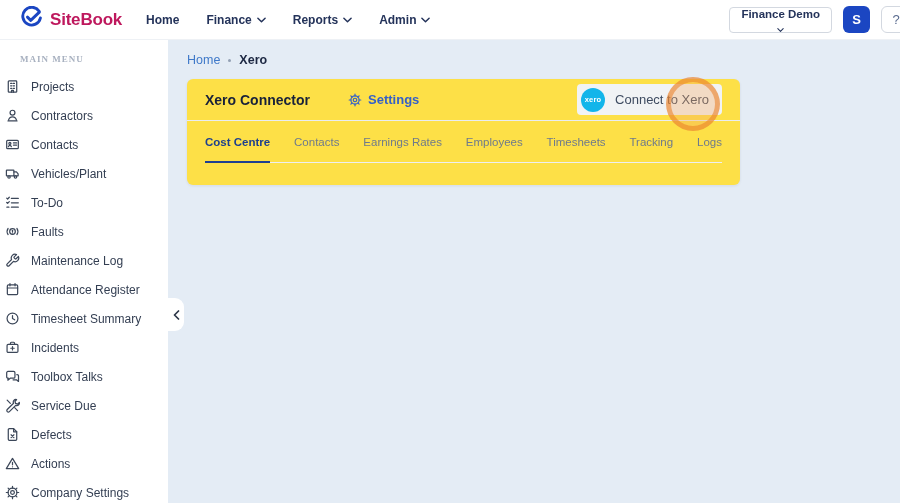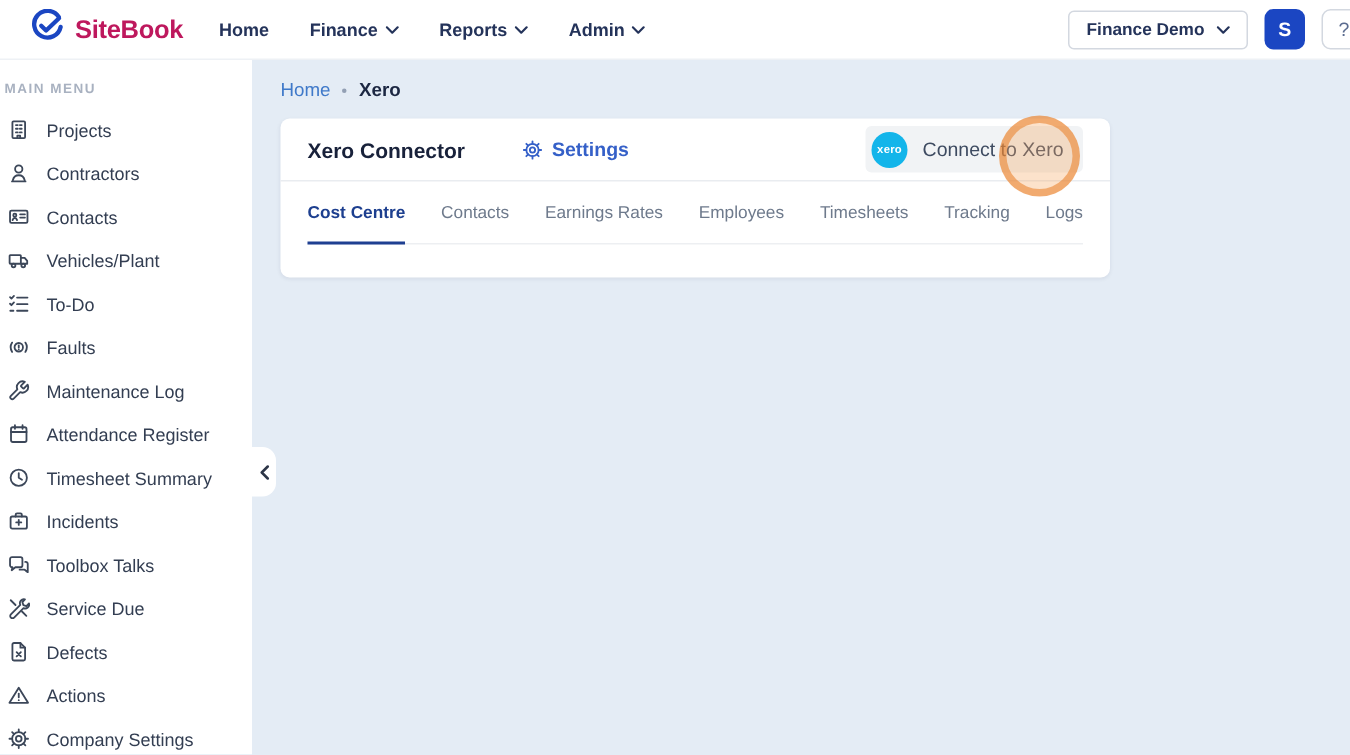--- a/index.html
+++ b/index.html
@@ -9,46 +9,46 @@
   
   .topbar { position:absolute; top:0; left:0; width:900px; height:40px; background:#fff;
             border-bottom:1px solid #eef1f5; display:flex; align-items:center; padding:0 0 0 20px; z-index:5; }
   .brand { display:flex; align-items:center; gap:7px; cursor:pointer; }
   .brand-name { font-size:17px; font-weight:bold; color:#be185d; letter-spacing:-0.2px; }
   .topnav { display:flex; margin-left:24px; gap:27px; }
   .nav-item { font-size:12px; font-weight:600; color:#24335a; display:flex; align-items:center; gap:5px; cursor:pointer; }
   .nav-item svg { margin-top:1px; }
   .topbar-right { margin-left:auto; display:flex; align-items:center; gap:11px; }
   .org-btn { border:1px solid #d3d8e0; border-radius:4px; height:26px; padding:0 11px; font-size:11.5px;
-             font-weight:600; color:#24335a; display:flex; gap:8px; align-items:center; background:#fff; cursor:pointer; }
+             font-weight:600; color:#24335a; display:flex; gap:8px; align-items:center; background:#fff; cursor:pointer;flex-direction:column; }
   .avatar-btn { width:27px; height:27px; border-radius:6px; background:#1b46c2; color:#fff; font-weight:bold;
                 font-size:13px; display:flex; align-items:center; justify-content:center; cursor:pointer; }
   .help-btn { width:30px; height:27px; border:1px solid #d3d8e0; border-radius:6px; background:#fff; color:#5a6b8f;
               font-size:13px; display:flex; align-items:center; justify-content:center; cursor:pointer; margin-right:-11px; }
 
   
   .layout { position:absolute; top:40px; left:0; width:900px; bottom:0; display:flex; }
   .sidebar { width:168px; background:#fff; flex-shrink:0; }
-  .menu-label { font-size:9px; font-weight:bold; color:#a8b1c0; letter-spacing:1px; padding:14px 0 8px 3px; }
+  .menu-label { font-size:9px; font-weight:bold; color:#a8b1c0; letter-spacing:1px; padding:14px 0 8px 20px;font-family:Liberation Serif, serif; }
   .side-item { height:29px; display:flex; align-items:center; gap:11px; padding-left:4px; cursor:pointer; }
   .sicon { width:16px; height:16px; display:flex; align-items:center; justify-content:center; color:#3c4759; flex-shrink:0; }
   .slabel { font-size:12px; color:#333e52; white-space:nowrap; }
 
   .collapse-handle { position:absolute; left:168px; top:258px; width:16px; height:33px; background:#fff;
                      border-radius:0 9px 9px 0; display:flex; align-items:center; justify-content:center;
                      color:#2c3547; cursor:pointer; z-index:4; }
 
   
   .main { flex:1; padding:13px 0 0 19px; }
   .breadcrumb { display:flex; align-items:center; gap:8px; font-size:12.5px; }
   .bc-home { color:#3f79c9; cursor:pointer; }
   .bc-sep { width:3px; height:3px; border-radius:50%; background:#93a0b4; }
   .bc-current { font-weight:bold; color:#1c2742; }
 
-  .card { margin-top:12px; width:553px; background:#ffffff; border-radius:6px;
+  .card { margin-top:12px; width:553px; background:#fde047; border-radius:6px;
           box-shadow:0 1px 3px rgba(20,30,60,0.08); }
   .card-header { height:42px; display:flex; align-items:center; padding:0 18px; border-bottom:1px solid #e9ecf0; }
   .card-title { font-size:14px; font-weight:bold; color:#18213a; }
   .settings-link { margin-left:38px; display:flex; gap:6px; align-items:center; color:#3560c8;
                    font-size:13px; font-weight:600; cursor:pointer; }
   .connect-btn { margin-left:auto; height:31px; background:#f1f3f5; border:none; border-radius:4px;
                  display:flex; align-items:center; gap:10px; padding:0 13px 0 4px; cursor:pointer; }
   .xero-logo { width:24px; height:24px; border-radius:50%; background:#13b5ea; color:#fff; font-size:7.5px;
                font-weight:bold; display:flex; align-items:center; justify-content:center; letter-spacing:0.2px; }
   .connect-label { font-size:13px; color:#3e4b61; font-family:"Liberation Sans", sans-serif; }

